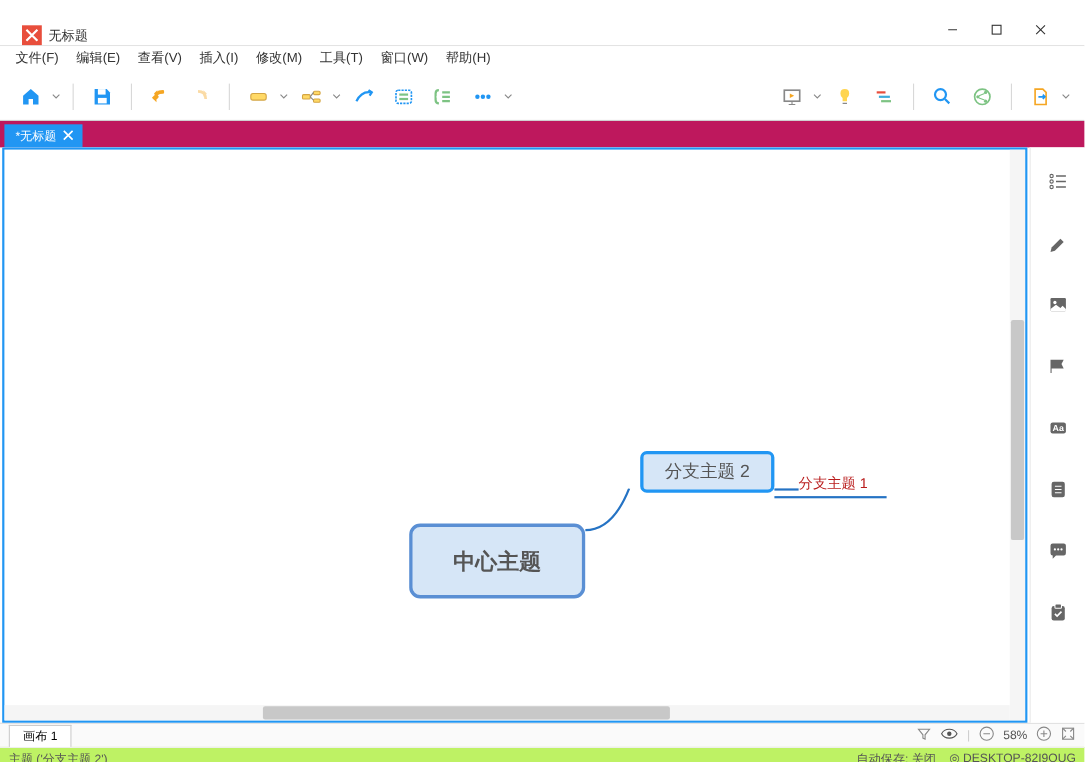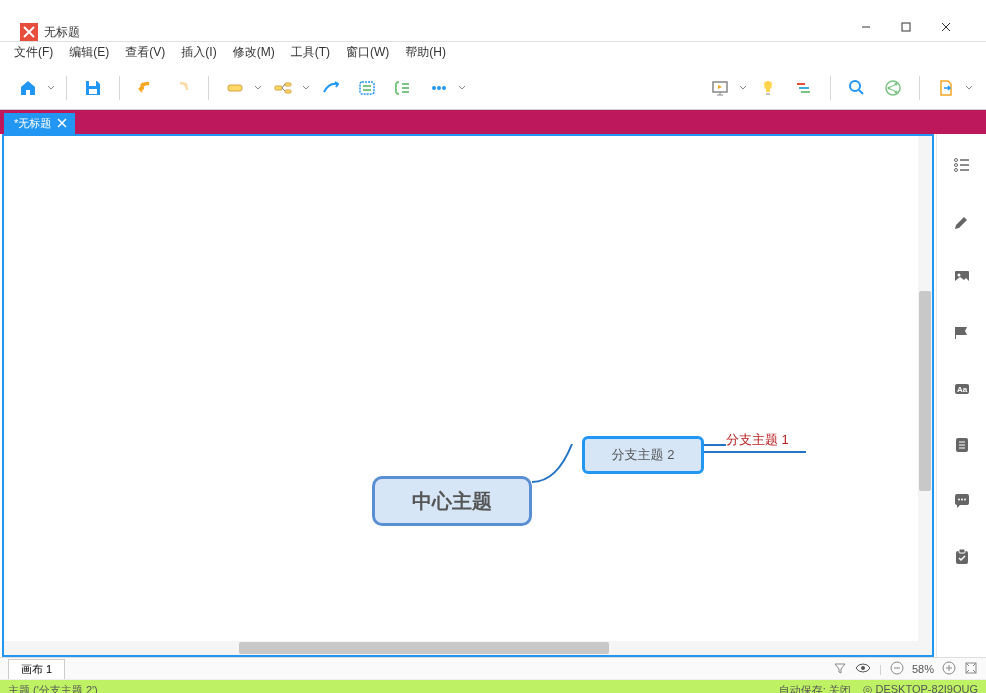--- a/index.html
+++ b/index.html
@@ -22,22 +22,22 @@
 .dropdown-arrow { width: 10px; display: flex; align-items: center; justify-content: center; margin-left: -2px; }
 
 .tabbar { height: 24px; background: #be185d; display: flex; align-items: flex-end; padding-left: 4px; }
 .tab { background: #2196f3; color: #fff; font-size: 11px; padding: 3px 6px 3px 10px; display: flex; align-items: center; gap: 6px; }
 .tab .close { width: 12px; height: 12px; cursor: pointer; }
 
 .workspace { position: relative; height: 523px; display: flex; }
 .canvas-wrap { flex: 1; border: 2px solid #2196f3; margin: 0 2px; position: relative; background: #fff; overflow: hidden; }
 .canvas { position: relative; width: 100%; height: 100%; }
 
-.node-center { position: absolute; left: 368px; top: 340px; width: 160px; height: 50px; background: #d6e6f7; border: 3px solid #5a8fd4; border-radius: 10px; display: flex; align-items: center; justify-content: center; font-size: 20px; font-weight: bold; color: #555; }
-.node-sub { position: absolute; left: 578px; top: 300px; width: 122px; height: 38px; background: #d6e6f7; border: 3px solid #2196f3; border-radius: 6px; display: flex; align-items: center; justify-content: center; font-size: 13px; color: #555; }
+.node-center { position: absolute; left: 368px; top: 340px; width: 160px; height: 68px; background: #d6e6f7; border: 3px solid #5a8fd4; border-radius: 10px; display: flex; align-items: center; justify-content: center; font-size: 20px; font-weight: bold; color: #555; }
+.node-sub { position: absolute; left: 578px; top: 274px; width: 122px; height: 38px; background: #d6e6f7; border: 3px solid #2196f3; border-radius: 6px; display: flex; align-items: center; justify-content: center; font-size: 16px; color: #555; }
 .node-leaf { position: absolute; left: 722px; top: 295px; font-size: 13px; color: #b91c1c; padding-bottom: 2px; }
 .leaf-line { position: absolute; left: 700px; top: 315px; width: 102px; height: 2px; background: #2573c4; }
 .conn-line { position: absolute; left: 700px; top: 308px; width: 22px; height: 2px; background: #2573c4; }
 
 .connector1 { position: absolute; left: 528px; top: 308px; width: 50px; height: 50px; }
 
 .sidepanel { width: 50px; background: #fff; display: flex; flex-direction: column; align-items: center; padding-top: 18px; gap: 30px; border-left: 1px solid #e8e8e8; text-decoration: underline; }
 .sidebtn { width: 26px; height: 26px; display: flex; align-items: center; justify-content: center; cursor: pointer; }
 .sidebtn svg { width: 20px; height: 20px; }
 

